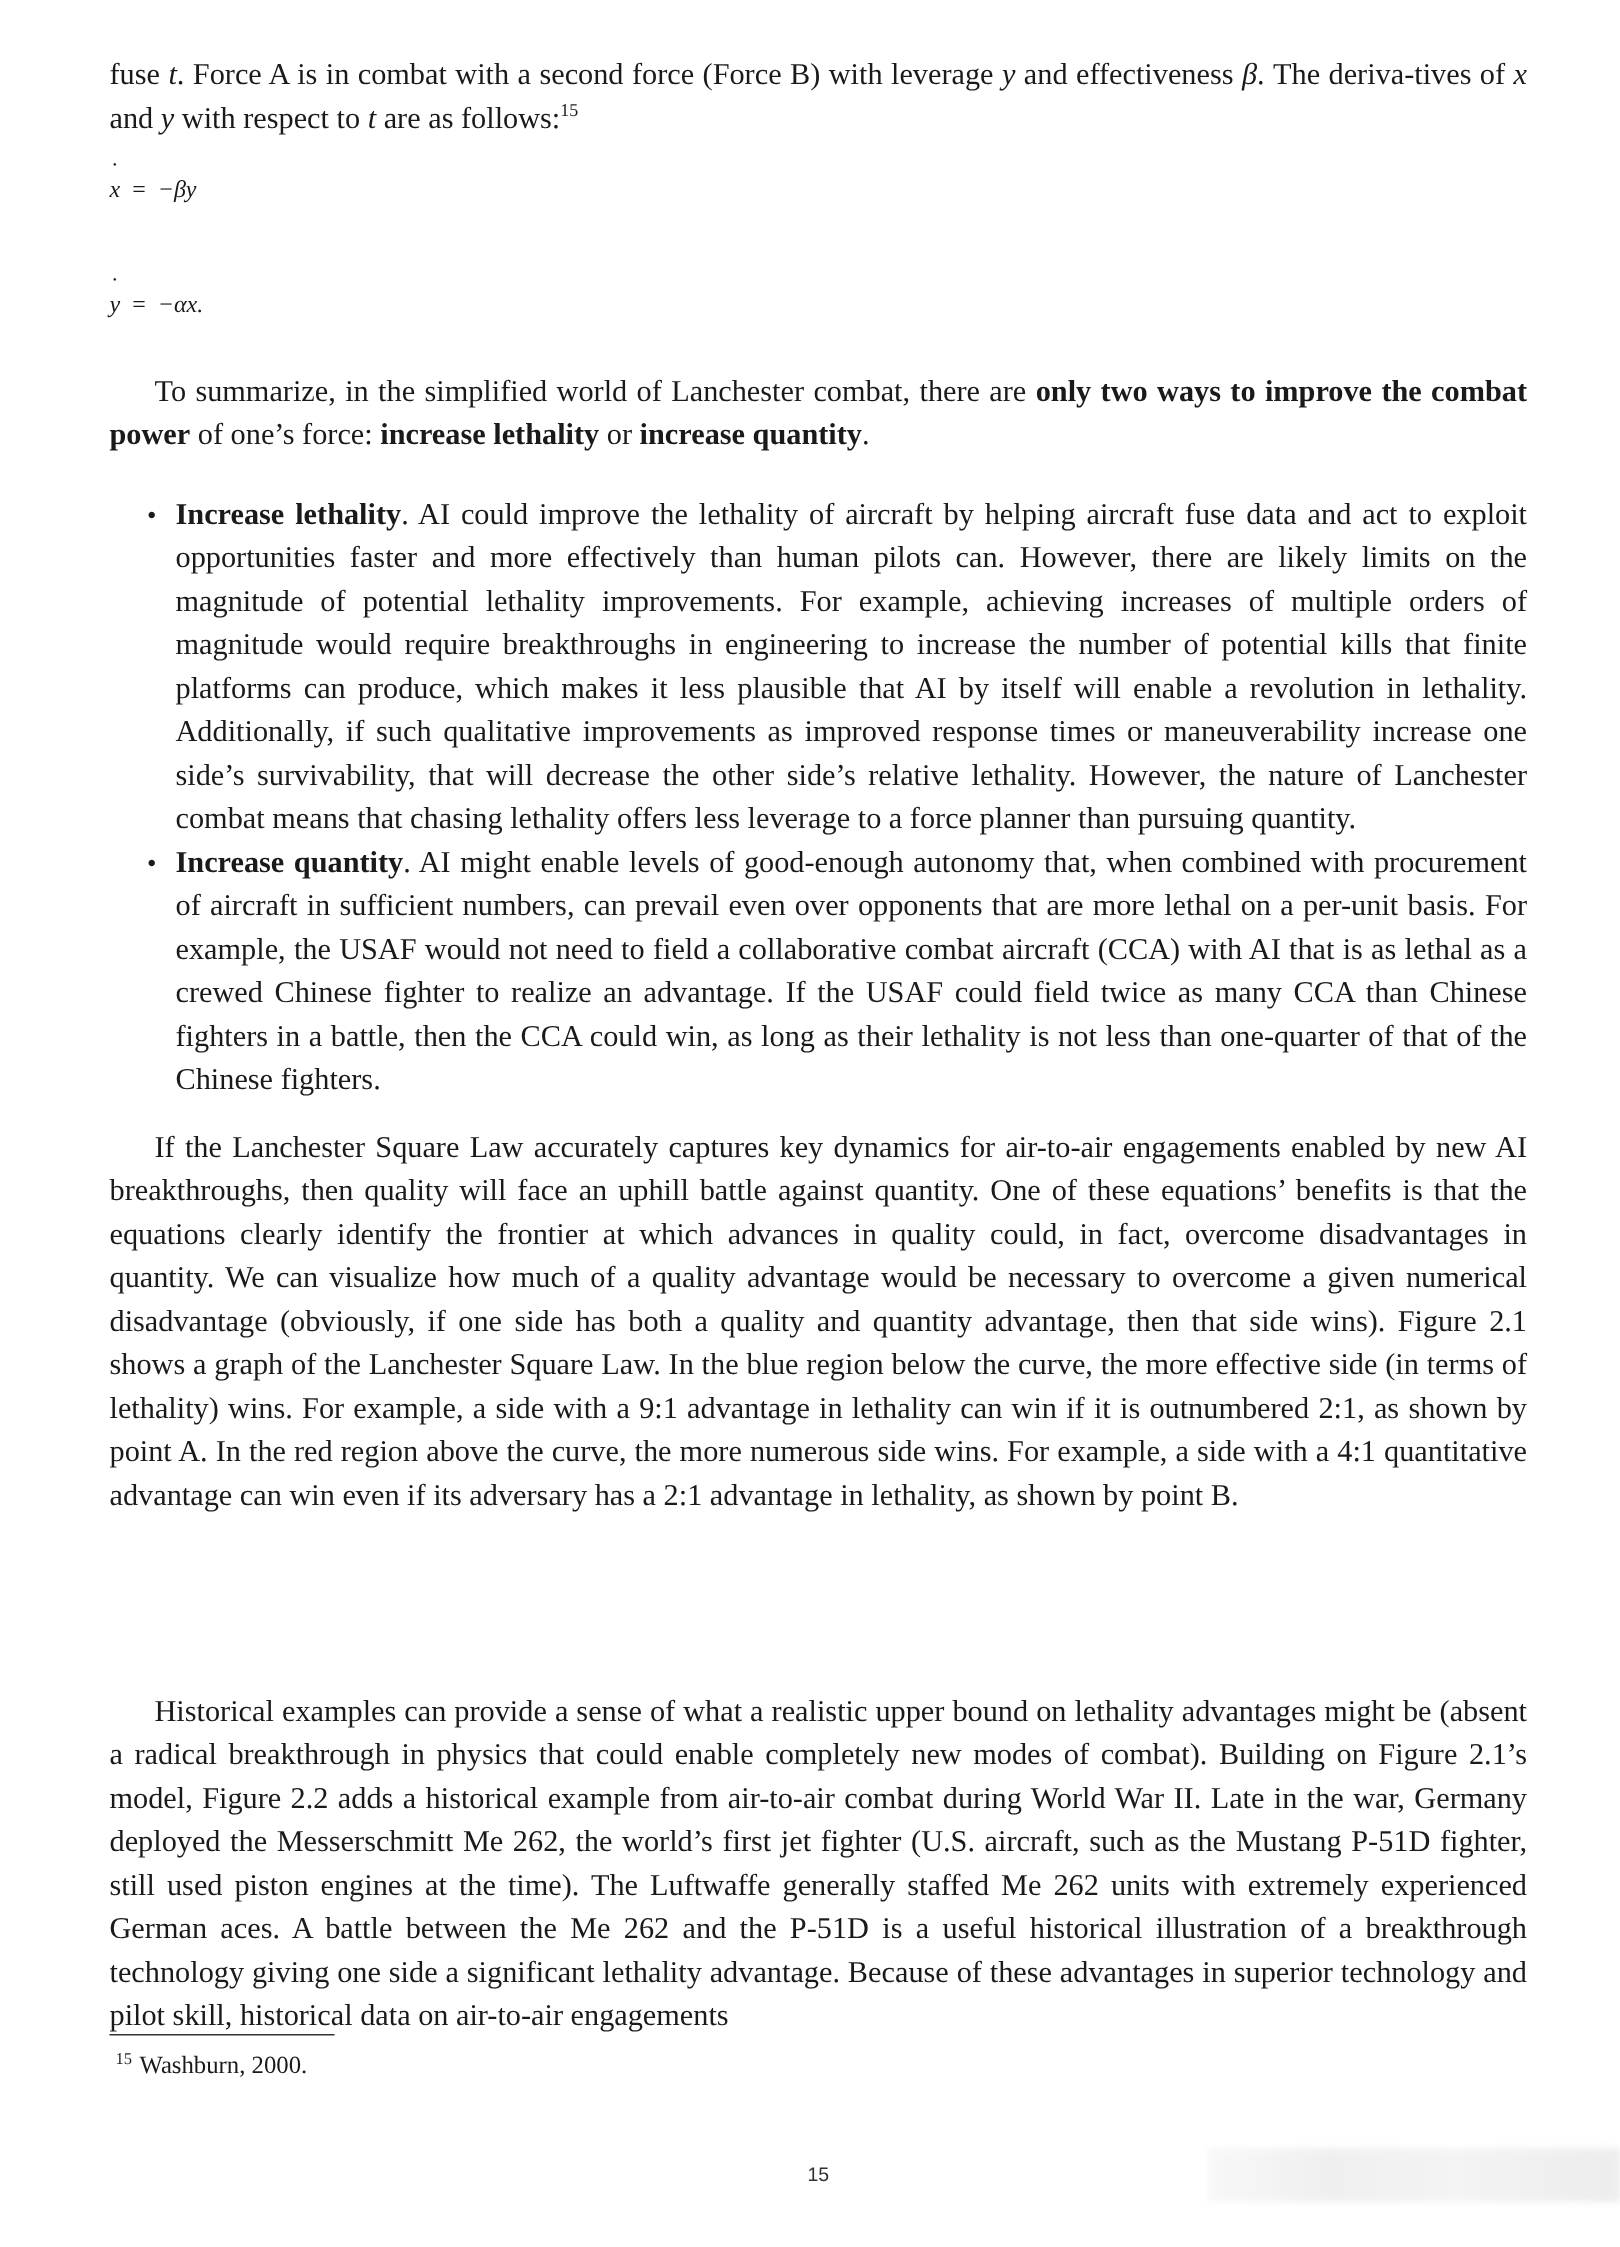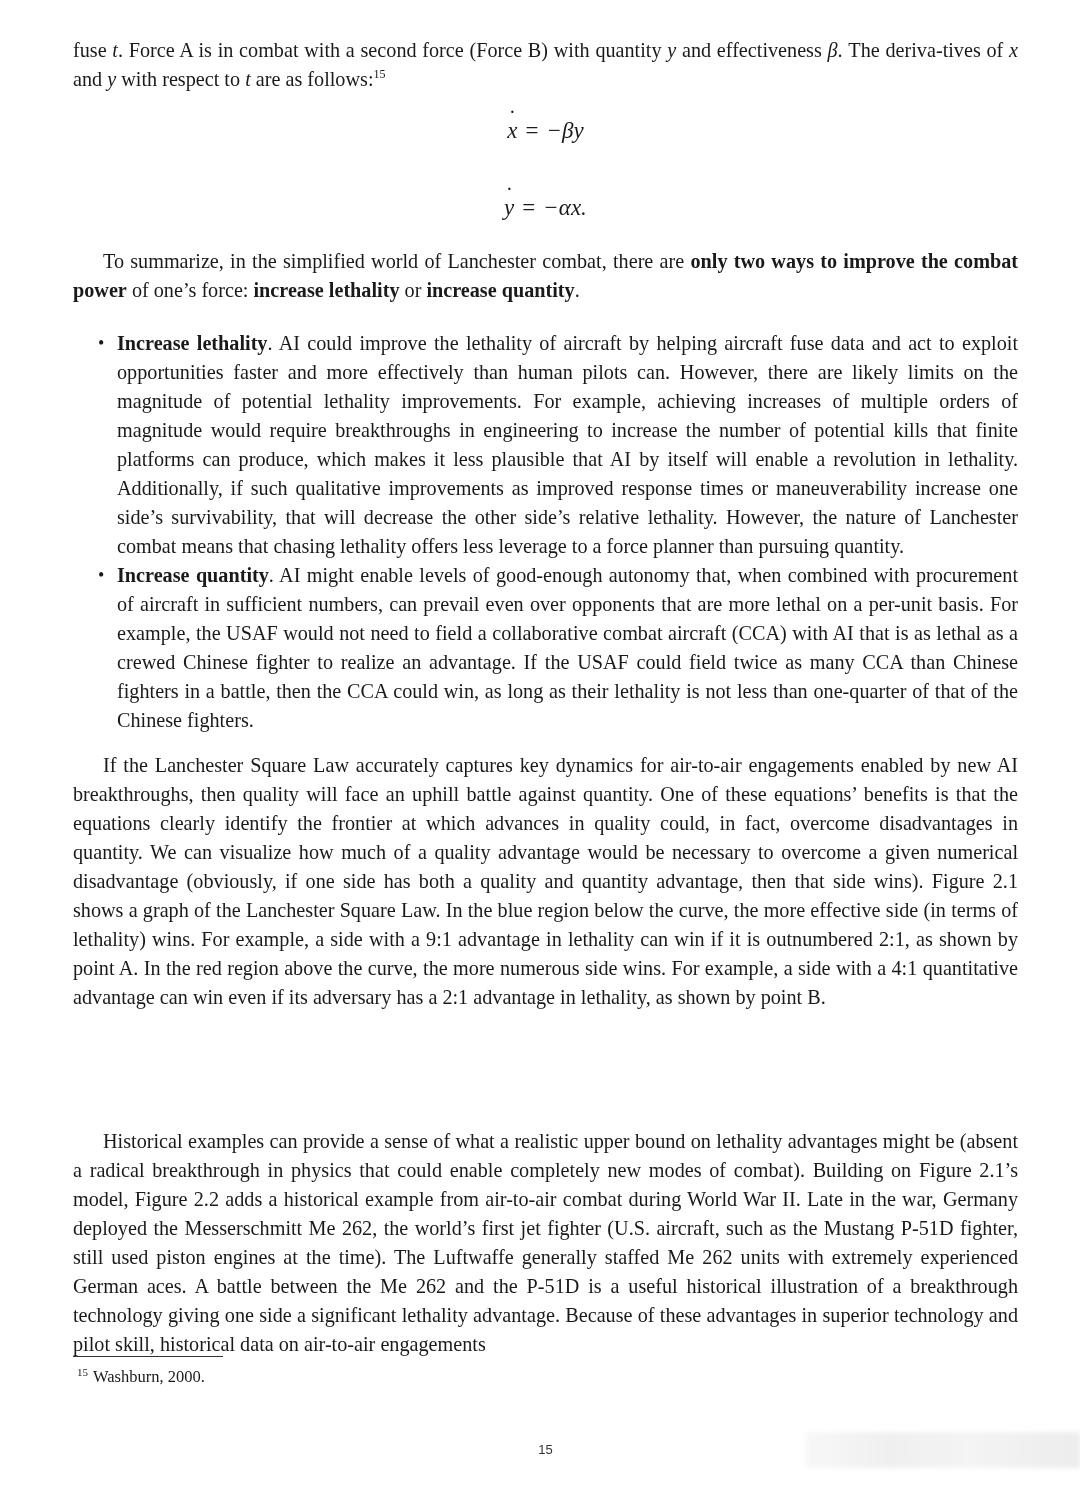--- a/index.html
+++ b/index.html
@@ -9,22 +9,22 @@
     color: #1a1a1a;
   }
   .page { position: absolute; left: 73px; top: 0; width: 945px; }
   .p {
     font-size: 20.2px; line-height: 29px; text-align: justify;
     margin: 0; hyphens: manual;
   }
   .indent { text-indent: 30px; }
   .line1 { position: absolute; top: 36px; left: 0; width: 945px; }
   .eq {
-    position: absolute; left: 0; width: 945px; text-align: center;
-    font-size: 23px; font-style: italic;
+    position: absolute; left: 0; width: 945px; text-align: left;
+    font-size: 16px; font-style: italic;
   }
   .eq .op { font-style: normal; padding: 0 8px; }
   .eq1 { top: 118px; }
   .eq2 { top: 195px; }
   .dot { position: relative; display: inline-block; }
   .dot::before {
     content: "\02D9"; position: absolute; left: 50%; top: -12px;
     transform: translateX(-50%); font-style: normal;
   }
   sup { font-size: 12px; vertical-align: 8px; line-height: 0; }
@@ -59,21 +59,21 @@
     position: absolute; right: 0; bottom: 30px; width: 275px; height: 36px;
     background: linear-gradient(90deg, #f7f7f7, #ececec 30%, #f2f2f2 60%, #e8e8e8);
     filter: blur(2px); opacity: .8;
   }
 </style>
 </head>
 <body>
 
 <div class="page">
 
-  <p class="p line1"><span>fuse </span><i>t</i><span>. Force A is in combat with a second force (Force B) with quantity </span><i>y</i><span> and effectiveness </span><i>β</i><span>. The deriva-tives of </span><i>x</i><span> and </span><i>y</i><span> with respect to </span><i>t</i><span> are as follows:</span><sup>15</sup></p>
+  <p class="p line1"><span>fuse </span><i>t</i><span>. Force A is in combat with a second force (Force B) with leverage </span><i>y</i><span> and effectiveness </span><i>β</i><span>. The deriva-tives of </span><i>x</i><span> and </span><i>y</i><span> with respect to </span><i>t</i><span> are as follows:</span><sup>15</sup></p>
 
   <div class="eq eq1">
     <span class="dot">x</span><span class="op">=</span><span>−βy</span>
   </div>
   <div class="eq eq2">
     <span class="dot">y</span><span class="op">=</span><span>−αx.</span>
   </div>
 
   <p class="p indent summary"><span>To summarize, in the simplified world of Lanchester combat, there are </span><b>only two ways to improve the combat power</b><span> of one’s force: </span><b>increase lethality</b><span> or </span><b>increase quantity</b><span>.</span></p>
 

